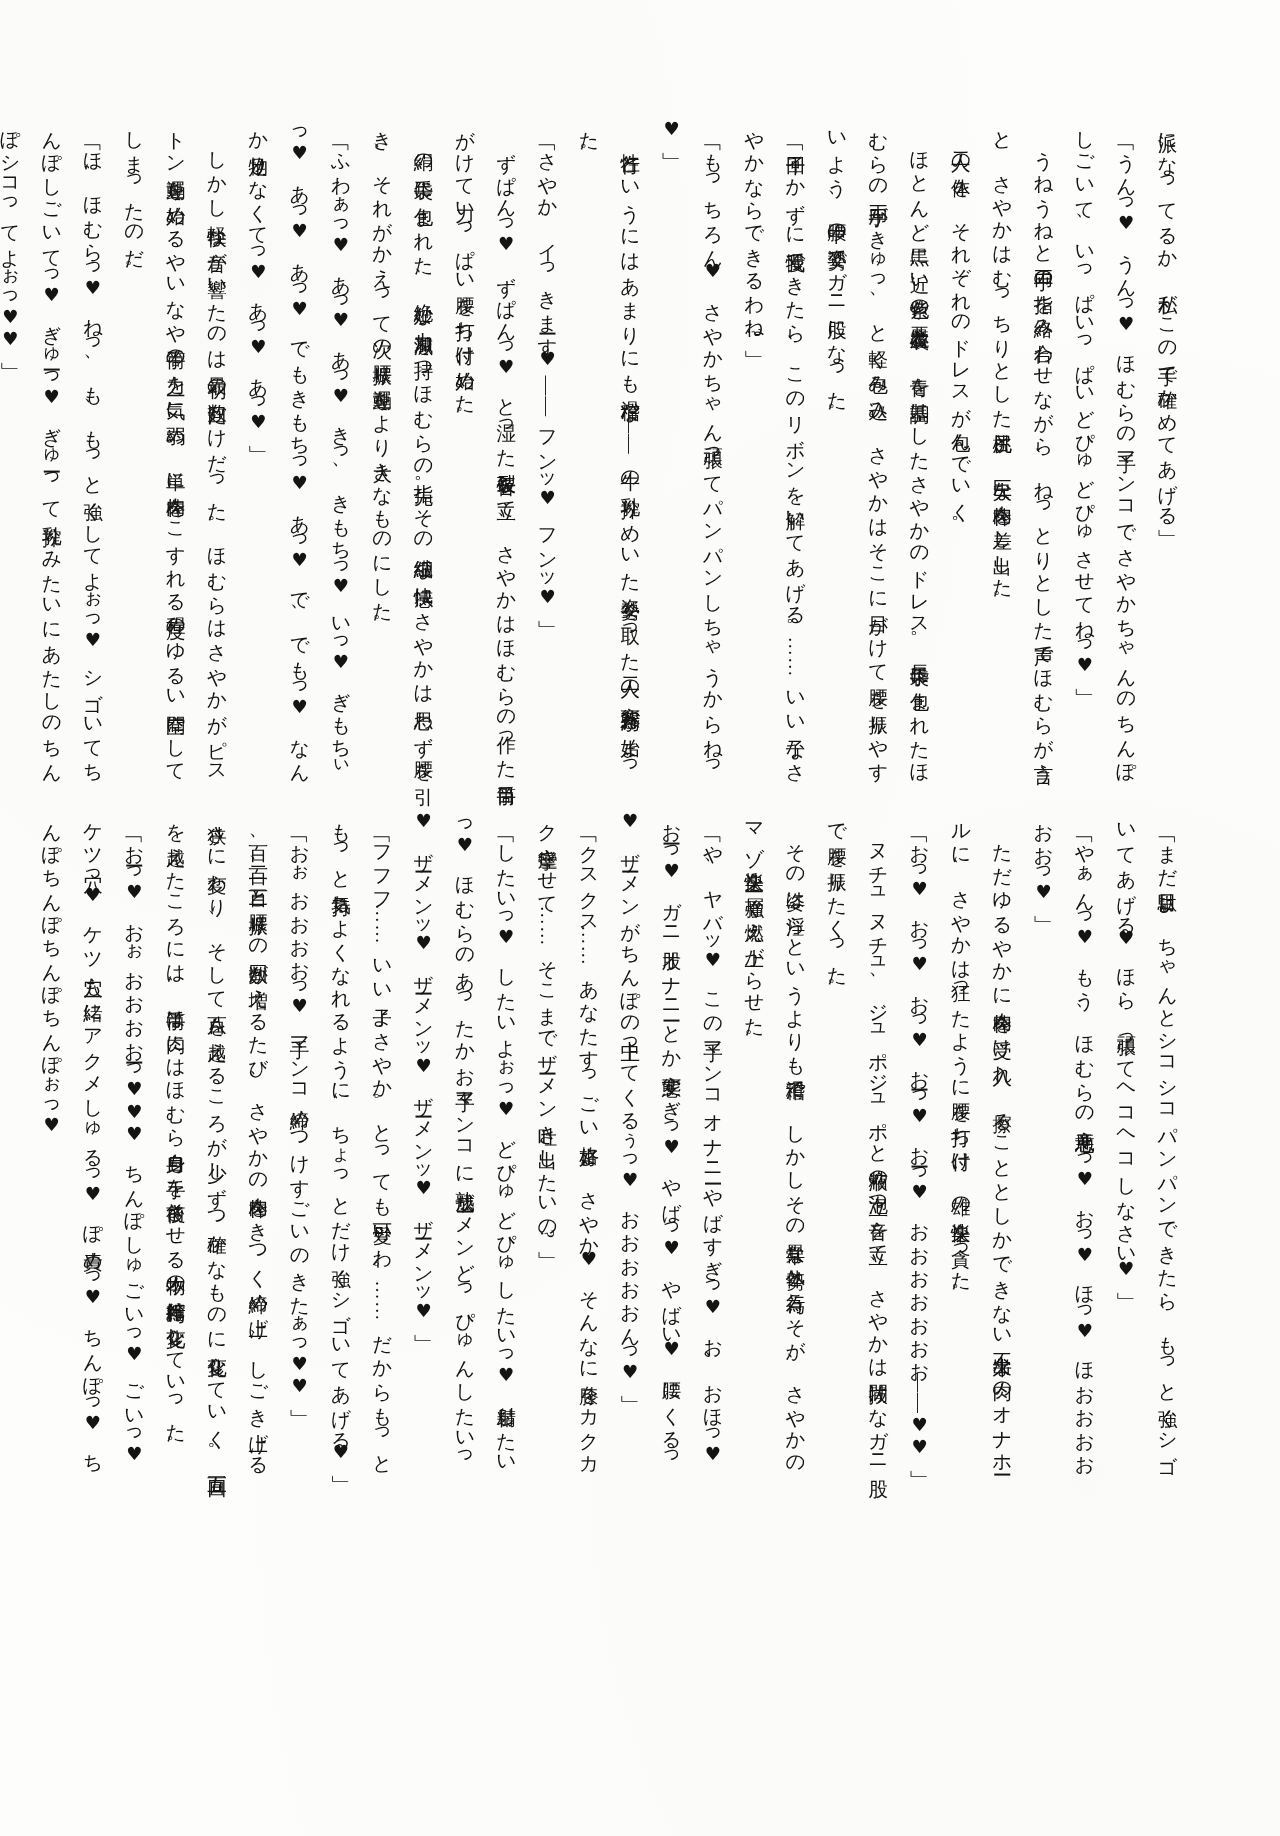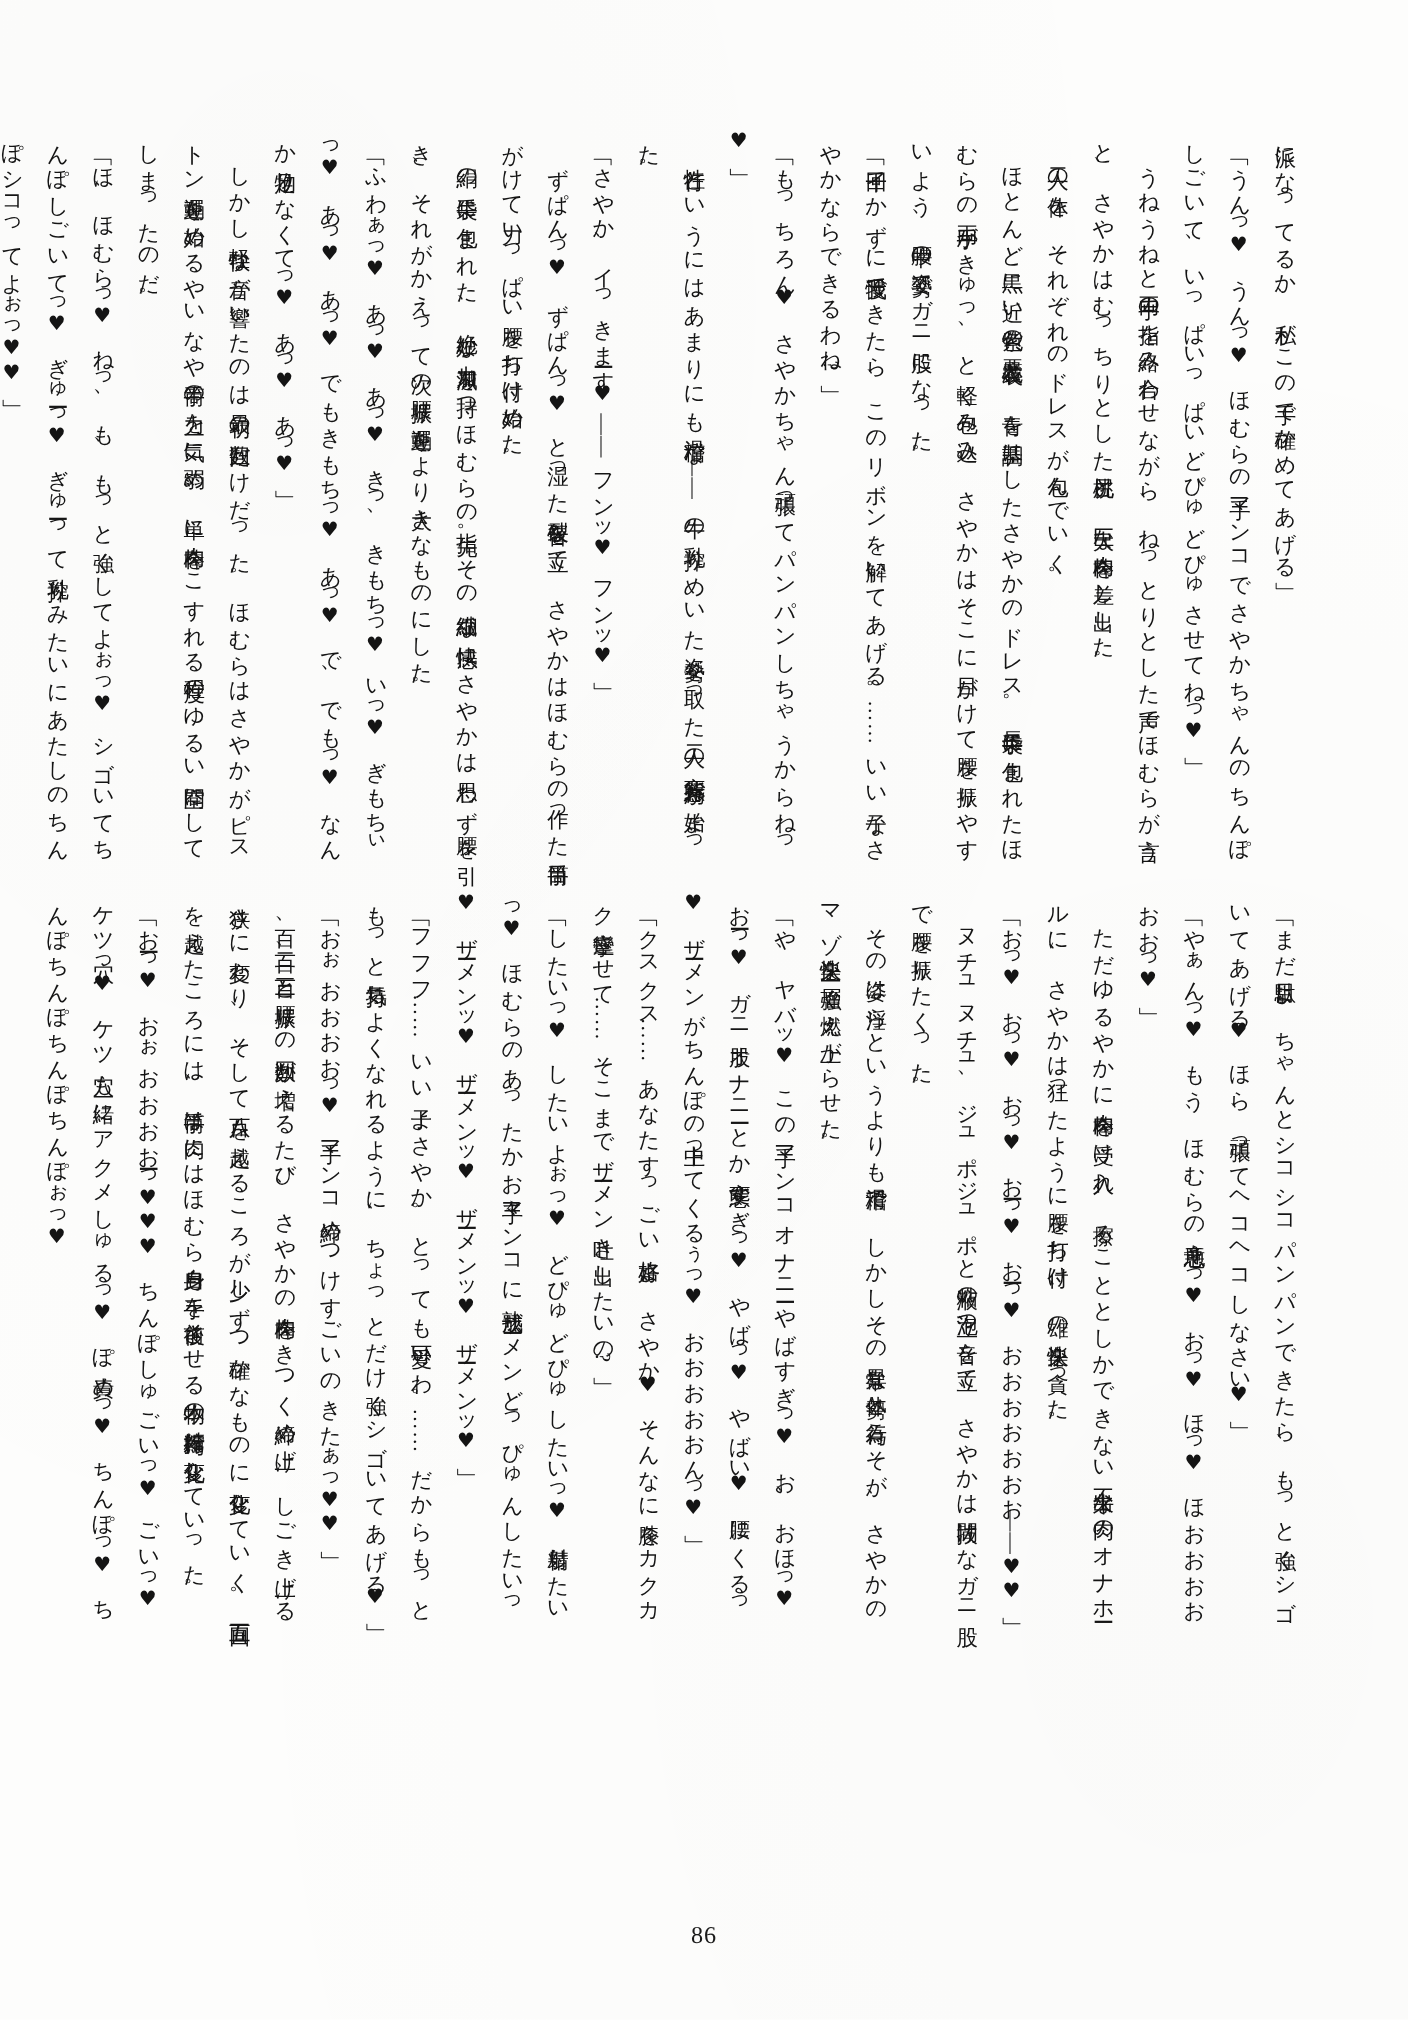--- a/index.html
+++ b/index.html
@@ -117,14 +117,13 @@
       <p class="para">その姿は淫らというよりも滑稽で、しかしその異常な体勢と行為こそが、さやかのマゾ快楽を一層強く燃え上がらせた。</p>
       <p class="para">「や、ヤバッ<span class="heart">♥</span> この手マンコオナニーやばすぎっ<span class="heart">♥</span> お、おほっ<span class="heart">♥</span> おーっ<span class="heart">♥</span> ガニ股オナニーとか変態すぎっ<span class="heart">♥</span> やばっ<span class="heart">♥</span> やばい<span class="heart">♥</span> 腰にくるっ<span class="heart">♥</span> ザーメンがちんぽの中上ってくるぅっ<span class="heart">♥</span> おおおおおんっ<span class="heart">♥</span>」</p>
       <p class="para">「クスクス……あなたすっごい格好よ、さやか<span class="heart">♥</span> そんなに膝をカクカク痙攣させて……そこまでザーメン吐き出したいの?」</p>
       <p class="para">「したいっ<span class="heart">♥</span> したいよぉっ<span class="heart">♥</span> どぴゅどぴゅしたいっ<span class="heart">♥</span> 射精したいっ<span class="heart">♥</span> ほむらのあったかお手々マンコに熟成ザーメンどっぴゅんしたいっ<span class="heart">♥</span> ザーメンッ<span class="heart">♥</span> ザーメンッ<span class="heart">♥</span> ザーメンッ<span class="heart">♥</span> ザーメンッ<span class="heart">♥</span>」</p>
       <p class="para">「フフフ……いい子よさやか。とっても可愛いわ。……だからもっともっと気持ちよくなれるように、ちょっとだけ強くシゴいてあげる<span class="heart">♥</span>」</p>
       <p class="para">「おぉおおおおっ<span class="heart">♥</span> 手マンコ締めつけすごいのきたぁっ<span class="heart">♥</span><span class="heart">♥</span>」</p>
       <p class="para">百、二百、三百と腰振りの回数が増えるたび、さやかの肉棒をきつく締め上げ、しごき上げる狭さに変わり、そして八百を越えるころが少しずつ確かなものに変化していく。五百回を越えたころには、手筒は肉にはほむら自身も手を前後させる本物の搾精行為に変化していった。</p>
       <p class="para">「おーっ<span class="heart">♥</span> おぉおおおおーっ<span class="heart">♥</span><span class="heart">♥</span><span class="heart">♥</span> ちんぽしゅごいっ<span class="heart">♥</span> ごいっ<span class="heart">♥</span> ケツ穴っ<span class="heart">♥</span> ケツ穴も一緒にアクメしゅるっ<span class="heart">♥</span> ぽ責めっ<span class="heart">♥</span> ちんぽっ<span class="heart">♥</span> ちんぽちんぽちんぽちんぽぉっ<span class="heart">♥</span></p>
     </div>
 
-  <div class="page-number">86</div>
 </div>
 
 </body></html>

